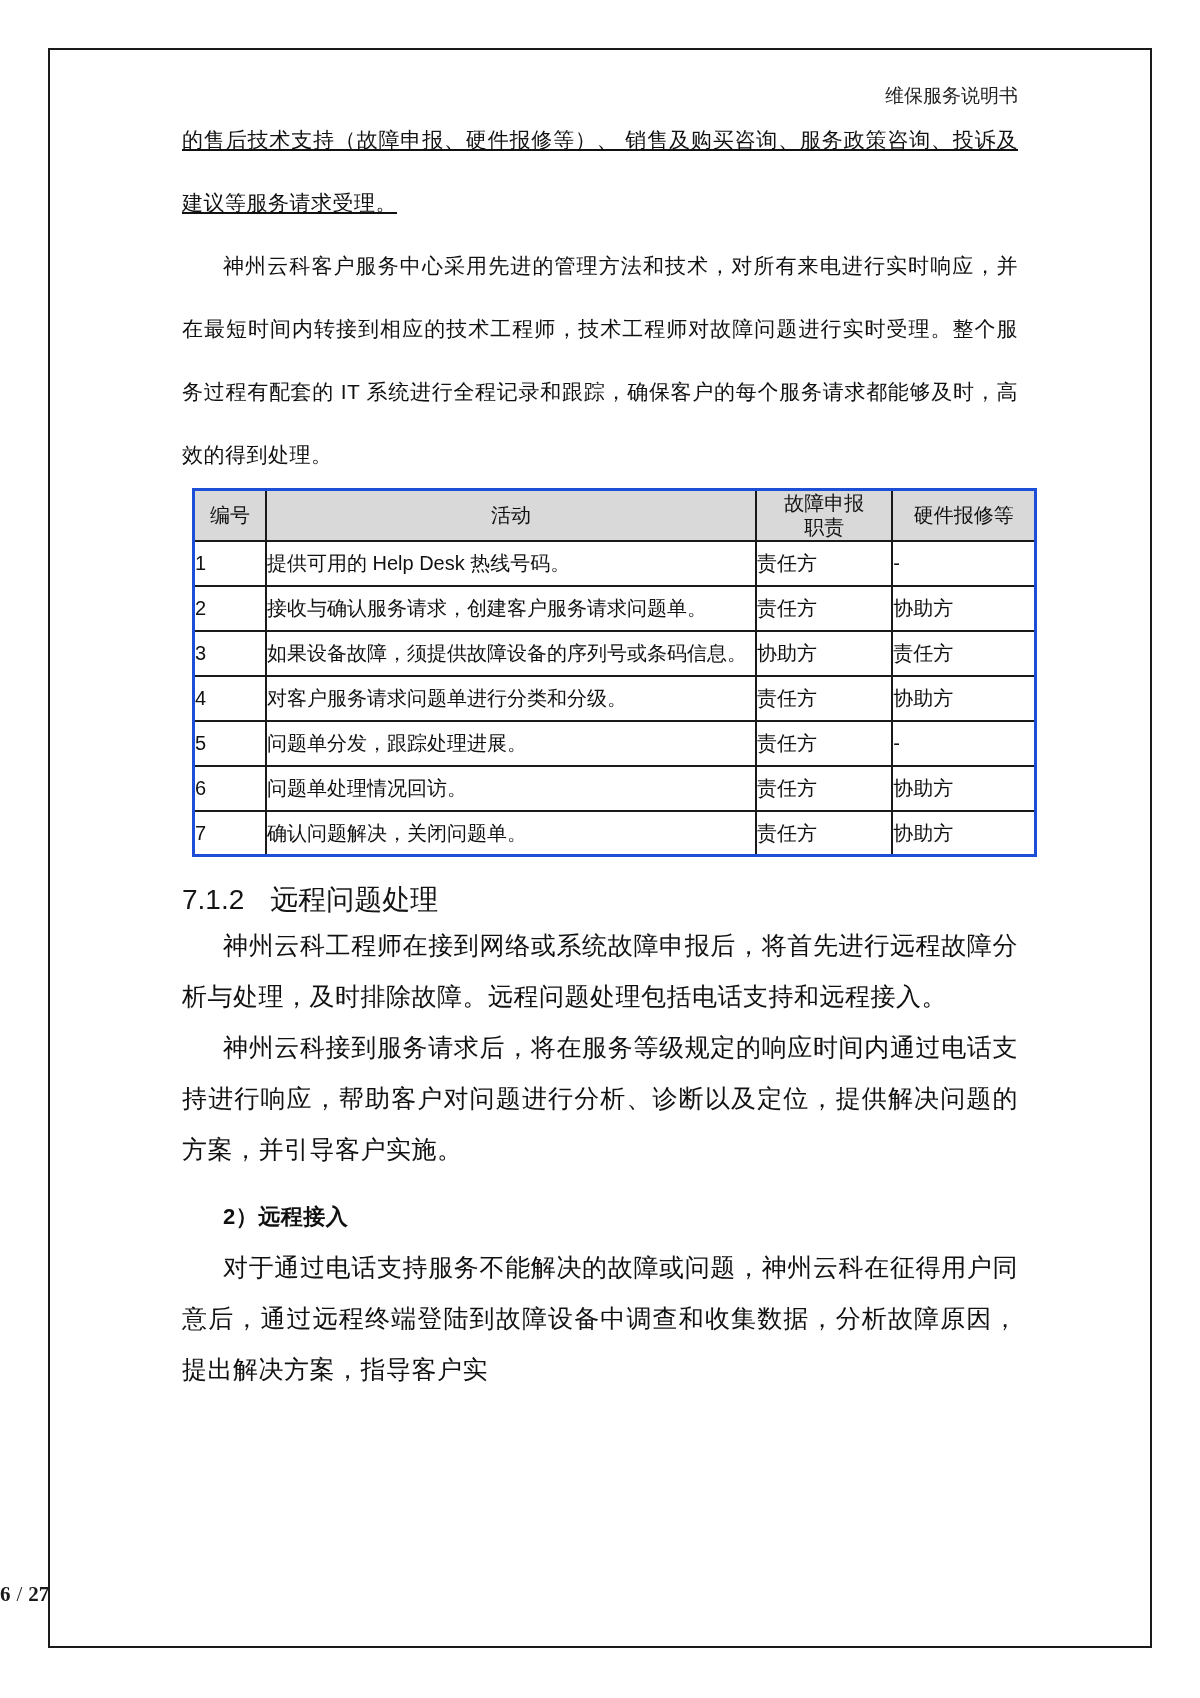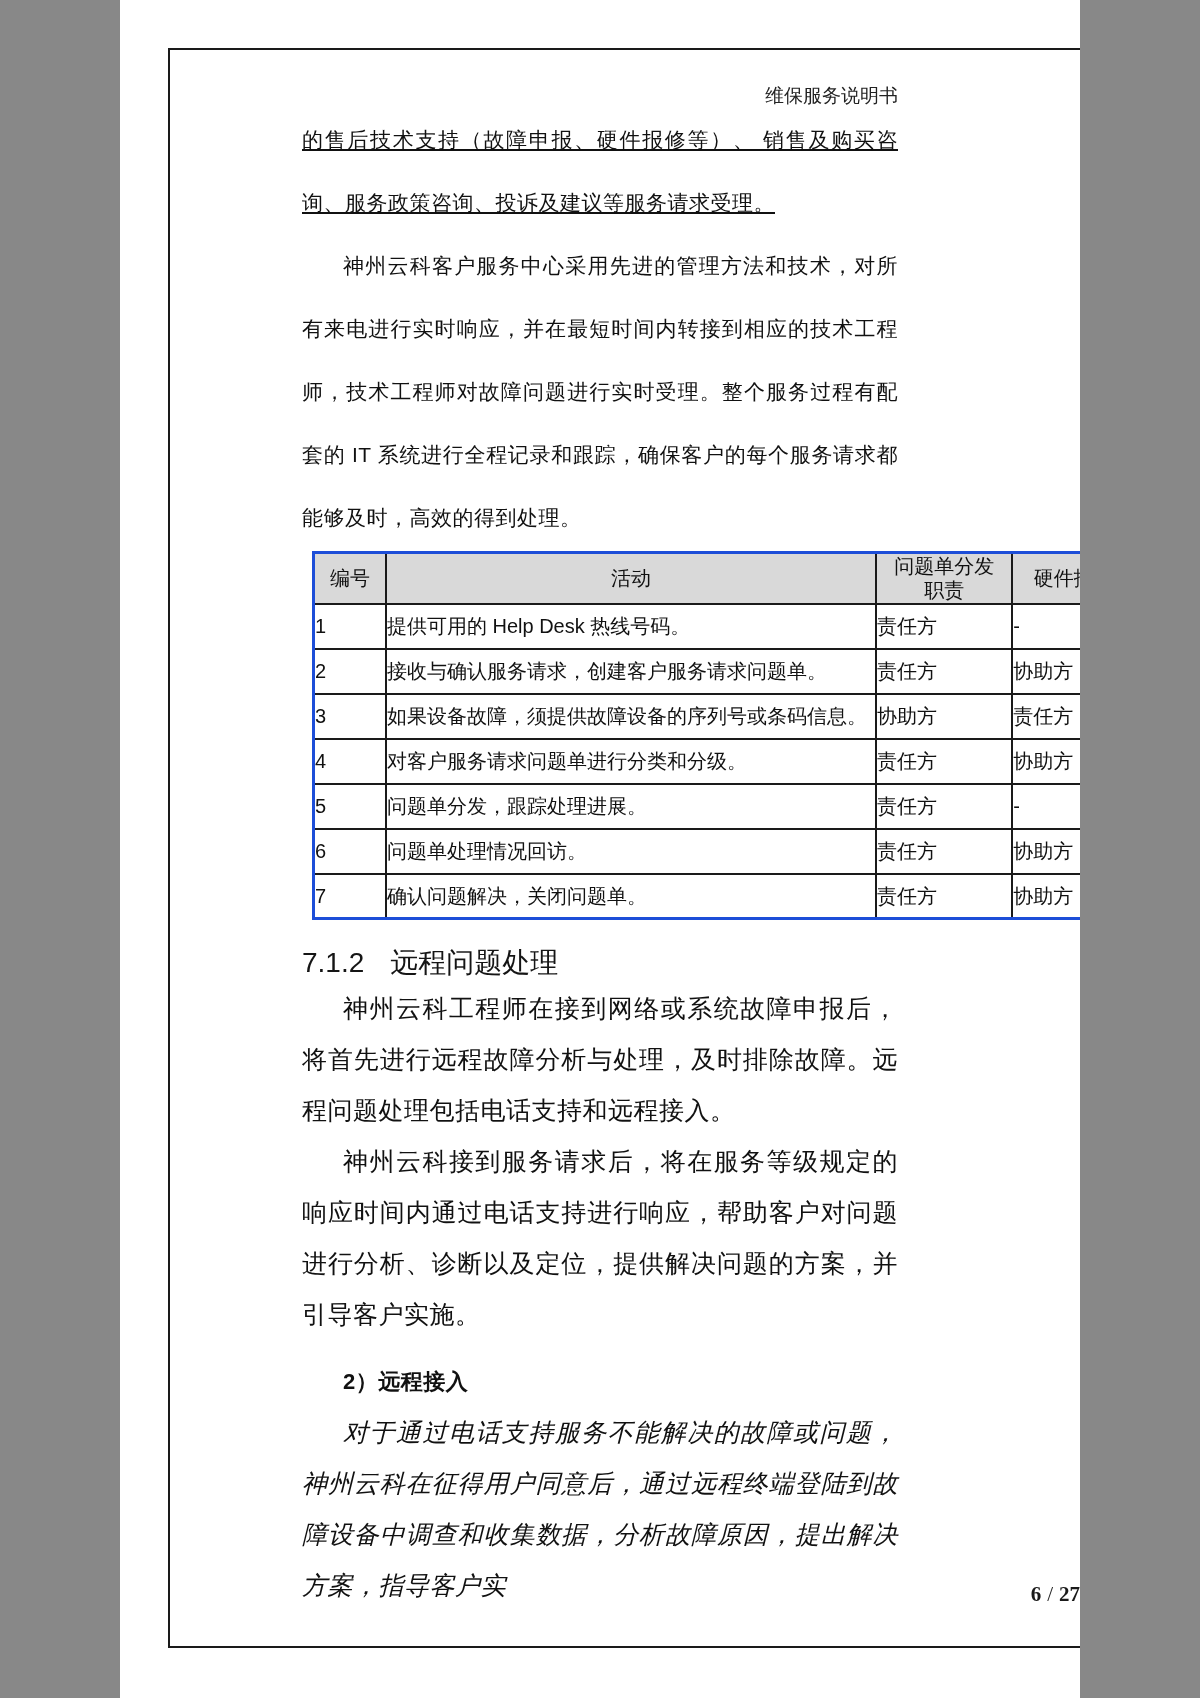--- a/index.html
+++ b/index.html
@@ -1,18 +1,18 @@
 <!DOCTYPE html>
 <html><head>
 <meta charset="utf-8">
 <style>
   html,body{margin:0;padding:0;background:#888;}
   .canvas{
     position:relative;
-    width:960px;height:1698px;
+    width:1200px;height:1698px;
     background:#ffffff;
     font-family:"Liberation Sans", sans-serif;
     color:#111111;
     overflow:hidden;
     margin:0 auto;
   }
   .page-border{
     position:absolute;
     left:48px;top:48px;
     width:1104px;height:1600px;
@@ -97,26 +97,26 @@
   .p4{margin-top:24px;}
   .sub-label{
     margin:16px 0 0 0;
     font-size:22px;
     line-height:51px;
     font-weight:bold;
     text-indent:41px;
     letter-spacing:0.5px;
   }
   .p5{margin-top:19px;}
-  .p6{margin-top:19px;font-style:italic;}
+  .p6{margin-top:19px;}
   .doc-footer{
     position:absolute;
     left:0;right:0;
     top:1582px;
-    text-align:right;
+    text-align:left;
     font-family:"Liberation Serif", serif;
     font-size:21px;
     line-height:24px;
     color:#1a1a1a;
   }
   .doc-footer .pg{font-weight:bold;}
   .doc-footer .sep{font-weight:normal;padding:0 6px;}
 </style>
 </head>
 <body>
@@ -137,21 +137,21 @@
       <colgroup>
         <col class="col-no">
           <col class="col-act">
           <col class="col-resp1">
           <col class="col-resp2">
       </colgroup>
       <thead>
         <tr>
           <th>编号</th>
           <th>活动</th>
-          <th>问题单分发
+          <th>故障申报
 职责</th>
           <th>硬件报修等</th>
         </tr>
       </thead>
       <tbody>
         <tr>
           <td class="cell-no">1</td>
           <td class="cell-act">提供可用的 Help Desk 热线号码。</td>
           <td class="cell-r1">责任方</td>
           <td class="cell-r2">-</td>

